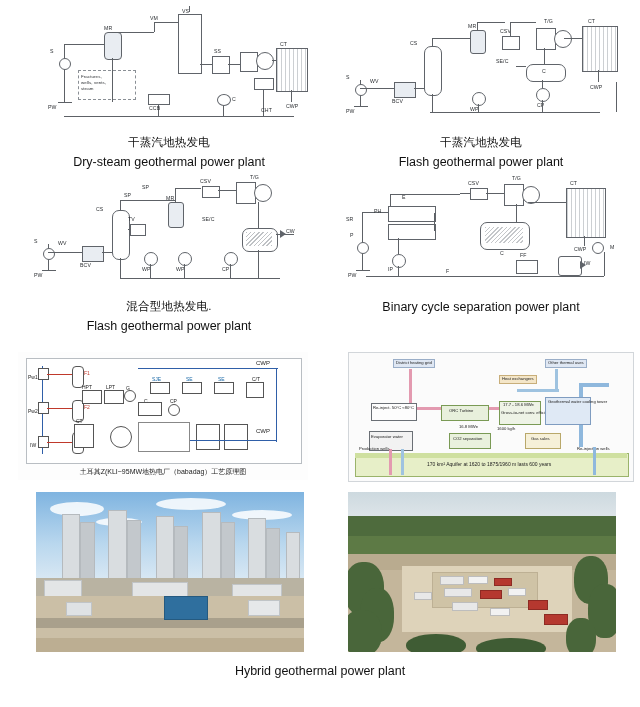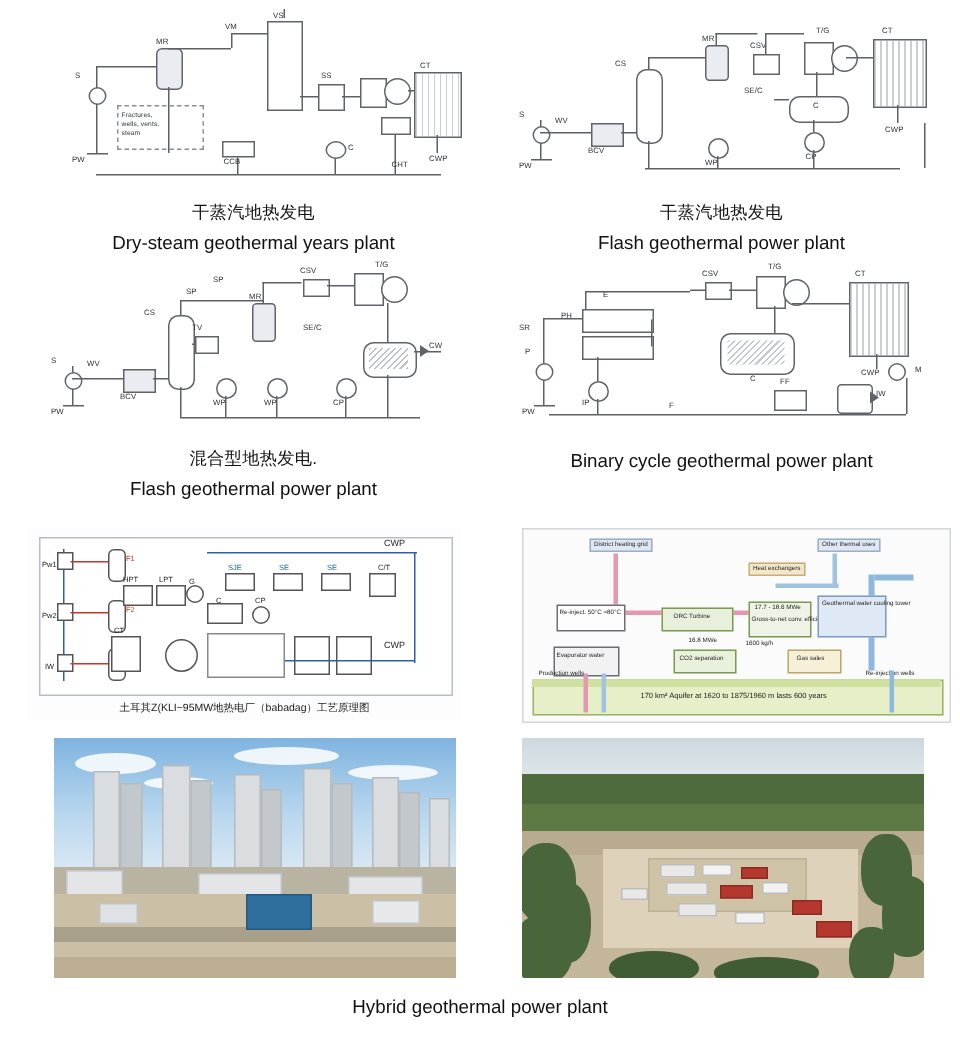--- a/index.html
+++ b/index.html
@@ -180,21 +180,21 @@
       <div class="tlabel" style="left:131px;top:97px;">CCB</div>
       <div class="ln lnv" style="left:205px;top:94px;height:14px;"></div>
       <div class="circ" style="left:199px;top:86px;width:12px;height:10px;"></div>
       <div class="tlabel" style="left:214px;top:88px;">C</div>
       <div class="ln lnv" style="left:245px;top:80px;height:28px;"></div>
       <div class="box" style="left:236px;top:70px;width:18px;height:10px;"></div>
       <div class="tlabel" style="left:243px;top:99px;">CHT</div>
     </div>
     <div class="caption cap-block">
       <span class="cn">干蒸汽地热发电</span>
-      <span class="en">Dry-steam geothermal years plant</span>
+      <span class="en">Dry-steam geothermal power plant</span>
     </div>
   </div>
 
   <div class="cell" id="cell-flash1">
     <div class="diagram-box">
 
       <div class="ln lnv" style="left:30px;top:72px;height:26px;"></div>
       <div class="ln lnh" style="left:24px;top:98px;width:14px;"></div>
       <div class="tlabel" style="left:16px;top:100px;">PW</div>
       <div class="circ" style="left:25px;top:76px;width:10px;height:10px;"></div>
@@ -374,21 +374,21 @@
       <div class="ln lnv" style="left:68px;top:94px;height:10px;"></div>
 
       <div class="box" style="left:186px;top:88px;width:20px;height:12px;"></div>
       <div class="tlabel" style="left:190px;top:80px;">FF</div>
       <div class="tower" style="left:228px;top:84px;width:22px;height:18px;border-radius:3px;"></div>
       <div class="tlabel" style="left:254px;top:88px;">IW</div>
       <div class="tri" style="left:250px;top:89px;border-top:4px solid transparent;border-bottom:4px solid transparent;border-left:6px solid #60646a;"></div>
       <div class="tlabel" style="left:116px;top:96px;">F</div>
     </div>
     <div class="caption cap-block">
-      <span class="en">Binary cycle geothermal power plant</span>
+      <span class="en">Binary cycle separation power plant</span>
     </div>
   </div>
 
   <div class="panel" id="panel-turkey">
 
     <div class="tk-box" style="left:8px;top:6px;width:274px;height:104px;border-color:#b9bec3;"></div>
 
     <div class="tk-lbl" style="left:10px;top:22px;">Pw1</div>
     <div class="tk-lbl" style="left:10px;top:56px;">Pw2</div>
     <div class="tk-lbl" style="left:12px;top:90px;">IW</div>

